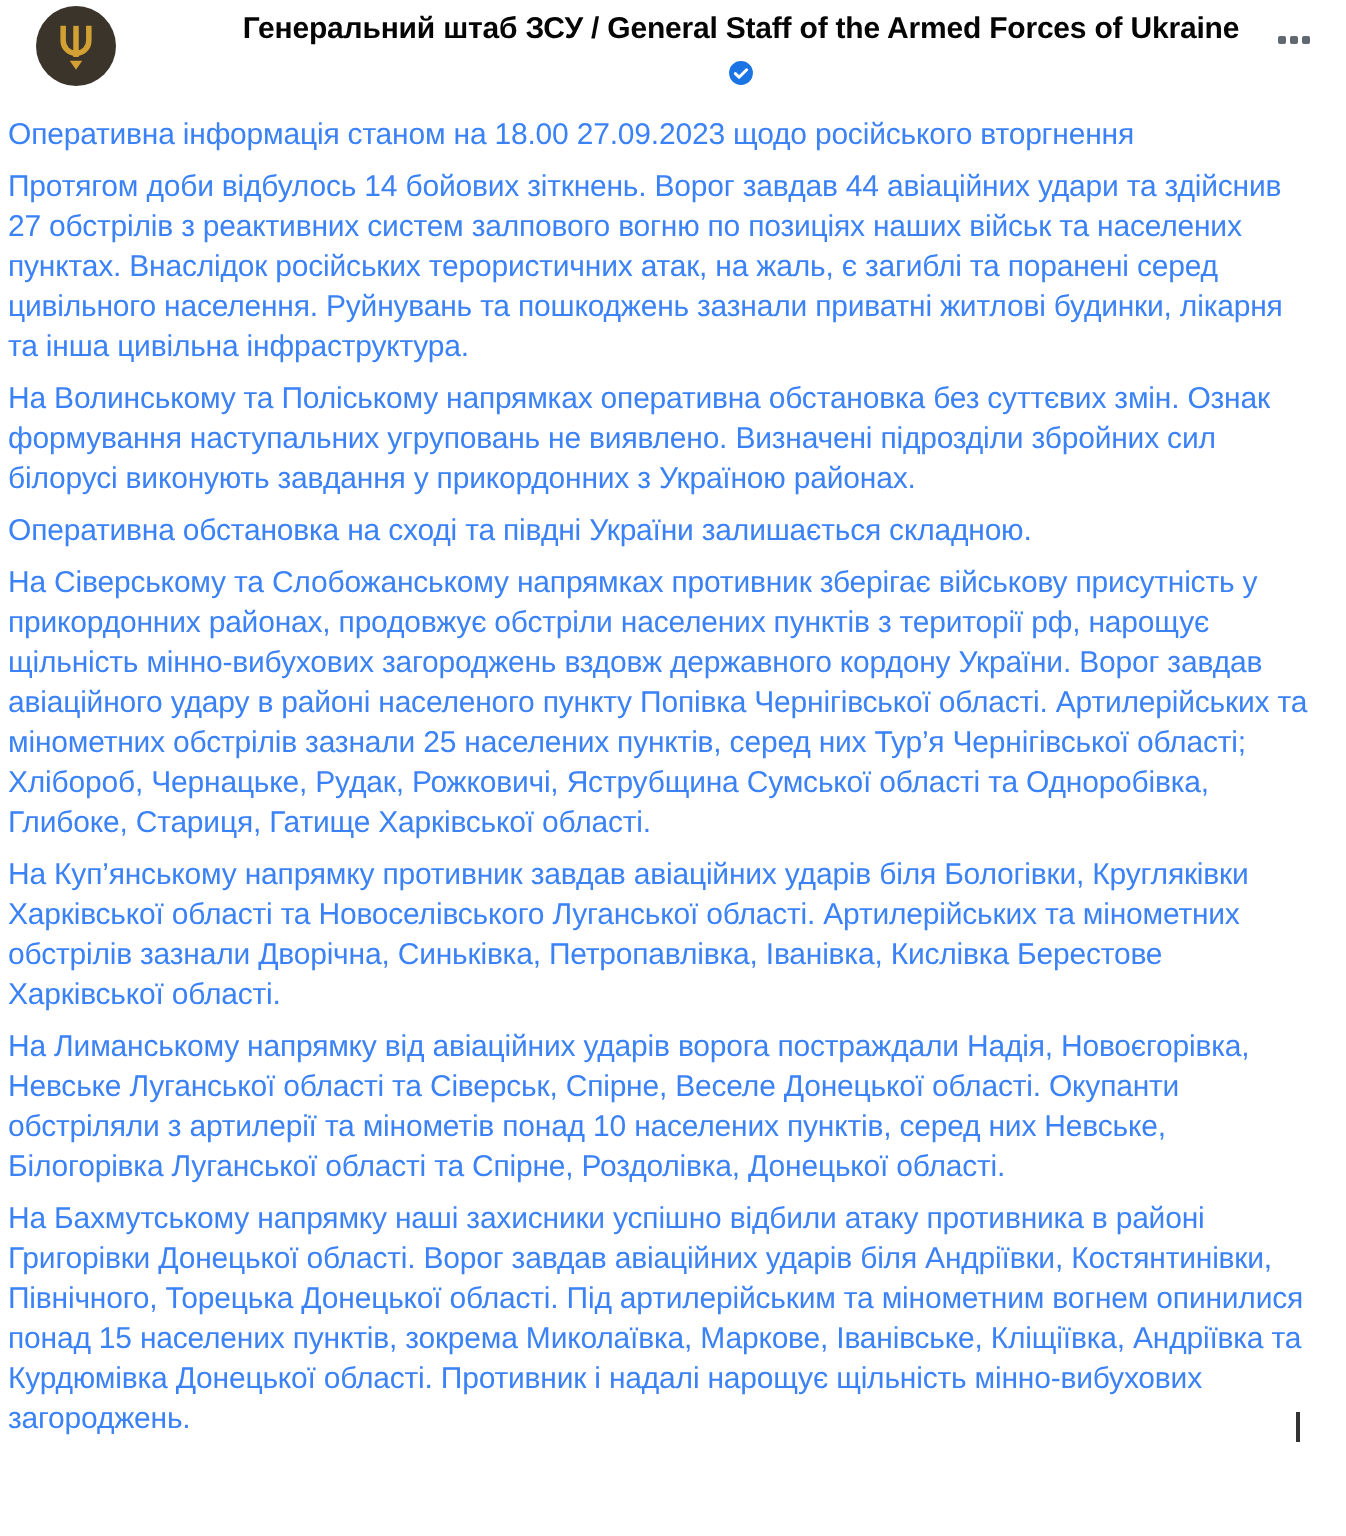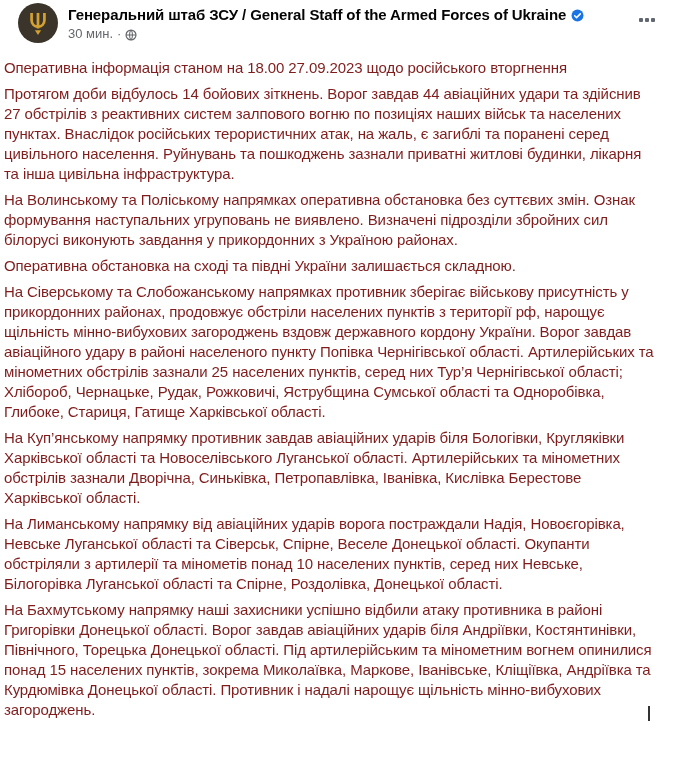--- a/index.html
+++ b/index.html
@@ -8,40 +8,40 @@
     font-family:"Liberation Sans", sans-serif;
     color:#050505;
   }
   
   .post-header{position:relative;height:48px;padding-top:3px;}
   .avatar{
     position:absolute;left:18px;top:3px;width:40px;height:40px;border-radius:50%;
     background:#3a342a;display:flex;align-items:center;justify-content:center;cursor:pointer;
   }
   .head-text{margin-left:68px;padding-top:2px;}
-  .name-row{display:flex;align-items:center;gap:5px;}
+  .name-row{display:flex;align-items:center;gap:5px;flex-direction:column;}
   .page-name{
     font-size:15px;font-weight:bold;color:#050505;text-decoration:none;line-height:19px;
     letter-spacing:-0.1px;cursor:pointer;
   }
   .verified{display:inline-flex;flex:none;margin-top:1px;}
   .meta-row{
     display:flex;align-items:center;gap:4px;margin-top:2px;
     font-size:13px;color:#65676b;line-height:16px;
   }
   .meta-row a{color:#65676b;text-decoration:none;cursor:pointer;}
   .more-btn{
     position:absolute;right:12px;top:8px;width:28px;height:24px;border-radius:6px;
     display:flex;align-items:center;justify-content:center;gap:2.5px;cursor:pointer;
   }
   .more-btn i{width:3.5px;height:3.5px;border-radius:1px;background:#606770;display:block;}
   
   .post-body{padding:7px 14px 0 4px;}
   .post-body p{
-    margin:0 0 6px 0;font-size:15px;line-height:20px;color:#7f1d1d;letter-spacing:-0.1px;
+    margin:0 0 6px 0;font-size:15px;line-height:20px;color:#3b82f6;letter-spacing:-0.1px;
   }
   .text-cursor{
     position:absolute;left:648px;top:706px;width:1.5px;height:15px;background:#333;
   }
 </style>
 </head>
 <body>
 
 <div class="post-header">
   <div class="avatar">
@@ -59,30 +59,20 @@
   <div class="head-text">
     <div class="name-row">
       <a class="page-name">Генеральний штаб ЗСУ / General Staff of the Armed Forces of Ukraine</a>
       <span class="verified">
         <svg width="13" height="13" viewBox="0 0 24 24">
           <circle cx="12" cy="12" r="11" fill="#1b74e4"></circle>
           <path d="M6.8 12.6 l3.4 3.3 L17.2 9" stroke="#ffffff" stroke-width="2.8" fill="none" stroke-linecap="round" stroke-linejoin="round"></path>
         </svg>
       </span>
     </div>
-    <div class="meta-row">
-      <a>30 мин.</a>
-      <span>·</span>
-      <span style="display:inline-flex;margin-top:1px;">
-        <svg width="12" height="12" viewBox="0 0 16 16">
-          <circle cx="8" cy="8" r="6.6" fill="none" stroke="#65676b" stroke-width="1.6"></circle>
-          <path d="M1.4 8 h13.2 M8 1.4 c-2.6 2 -2.6 11.2 0 13.2 M8 1.4 c2.6 2 2.6 11.2 0 13.2" fill="none" stroke="#65676b" stroke-width="1.4"></path>
-        </svg>
-      </span>
-    </div>
   </div>
 
   <div class="more-btn">
     <i></i>
       <i></i>
       <i></i>
   </div>
 </div>
 
 <div class="post-body">

